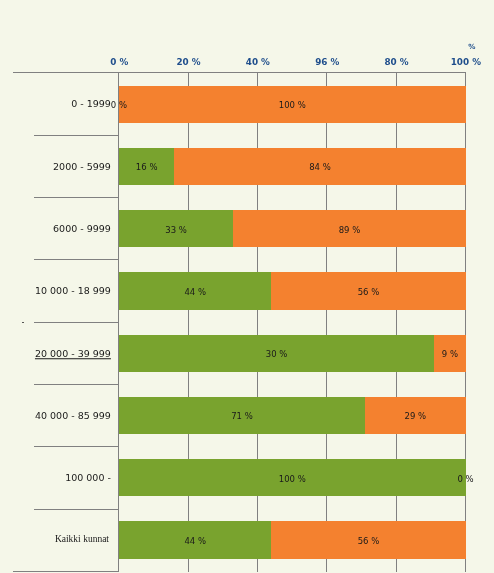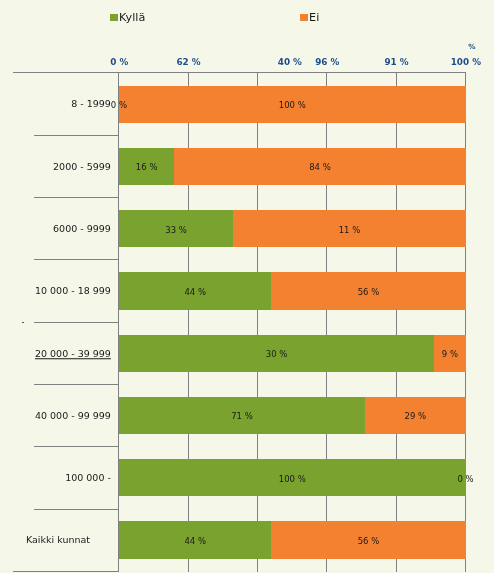--- a/index.html
+++ b/index.html
@@ -33,46 +33,36 @@
 
   
   .stray-mark{position:absolute;left:22px;top:321.5px;width:2.4px;height:1.8px;
               background:#3a3a3a;opacity:.85;}
 </style>
 </head>
 <body>
 
 <div id="chart">
 
-  <div class="legend">
-    <div class="legend-item k">
-      <span class="legend-swatch" id="sw0" style="background: rgb(121, 163, 46);"></span>
-      <span class="legend-label">Kyllä</span>
-    </div>
-    <div class="legend-item e">
-      <span class="legend-swatch" id="sw1" style="background: rgb(244, 129, 47);"></span>
-      <span class="legend-label">Ei</span>
-    </div>
-  </div>
 
   <div class="axis-title" id="axis-title" style="left: 468.3px; top: 42.6px;">%</div>
 
   <div id="plot">
       <div class="axis-line" style="left: 12.8px; top: 71.5px; width: 453.35px;"></div>
       <div class="axis-line" style="left: 12.8px; top: 570.5px; width: 106.15px;"></div>
       <div class="gridline" style="left: 118px; top: 71.5px; height: 500.2px;"></div>
       <div class="tick-label" style="left: 119.25px; top: 57.8px;">0 %</div>
       <div class="gridline" style="left: 188px; top: 71.5px; height: 500.2px;"></div>
-      <div class="tick-label" style="left: 188.57px; top: 57.8px;">62 %</div>
+      <div class="tick-label" style="left: 188.57px; top: 57.8px;">20 %</div>
       <div class="gridline" style="left: 257px; top: 71.5px; height: 500.2px;"></div>
-      <div class="tick-label" style="left: 257.89px; top: 57.8px; margin-left: 32px;">40 %</div>
+      <div class="tick-label" style="left: 257.89px; top: 57.8px;">40 %</div>
       <div class="gridline" style="left: 326px; top: 71.5px; height: 500.2px;"></div>
       <div class="tick-label" style="left: 327.21px; top: 57.8px;">96 %</div>
       <div class="gridline" style="left: 396px; top: 71.5px; height: 500.2px;"></div>
-      <div class="tick-label" style="left: 396.53px; top: 57.8px;">91 %</div>
+      <div class="tick-label" style="left: 396.53px; top: 57.8px;">80 %</div>
       <div class="gridline" style="left: 465px; top: 71.5px; height: 500.2px;"></div>
       <div class="tick-label" style="left: 465.85px; top: 57.8px;">100 %</div>
       <div class="bar" style="left: 118.95px; top: 85.5px; width: 346.6px; height: 37.2px; background: rgb(244, 129, 47);"></div>
       <div class="cat-sep" style="left: 33.8px; top: 135px; width: 85.15px;"></div>
       <div class="bar" style="left: 118.95px; top: 147.78px; width: 55.456px; height: 37.2px; background: rgb(121, 163, 46);"></div>
       <div class="bar" style="left: 174.406px; top: 147.78px; width: 291.144px; height: 37.2px; background: rgb(244, 129, 47);"></div>
       <div class="cat-sep" style="left: 33.8px; top: 197px; width: 85.15px;"></div>
       <div class="bar" style="left: 118.95px; top: 210.06px; width: 114.378px; height: 37.2px; background: rgb(121, 163, 46);"></div>
       <div class="bar" style="left: 233.328px; top: 210.06px; width: 232.222px; height: 37.2px; background: rgb(244, 129, 47);"></div>
       <div class="cat-sep" style="left: 33.8px; top: 259px; width: 85.15px;"></div>
@@ -84,38 +74,38 @@
       <div class="cat-sep" style="left: 33.8px; top: 384px; width: 85.15px;"></div>
       <div class="bar" style="left: 118.95px; top: 396.9px; width: 246.086px; height: 37.2px; background: rgb(121, 163, 46);"></div>
       <div class="bar" style="left: 365.036px; top: 396.9px; width: 100.514px; height: 37.2px; background: rgb(244, 129, 47);"></div>
       <div class="cat-sep" style="left: 33.8px; top: 446px; width: 85.15px;"></div>
       <div class="bar" style="left: 118.95px; top: 459.18px; width: 346.6px; height: 37.2px; background: rgb(121, 163, 46);"></div>
       <div class="cat-sep" style="left: 33.8px; top: 509px; width: 85.15px;"></div>
       <div class="bar" style="left: 118.95px; top: 521.46px; width: 152.504px; height: 37.2px; background: rgb(121, 163, 46);"></div>
       <div class="bar" style="left: 271.454px; top: 521.46px; width: 194.096px; height: 37.2px; background: rgb(244, 129, 47);"></div>
       <div class="bar-label" style="left: 118.95px; top: 105px;">0 %</div>
       <div class="bar-label" style="left: 292.25px; top: 105px;">100 %</div>
-      <div class="cat-label" style="right: 383.1px; top: 104.4px;">8 - 1999</div>
+      <div class="cat-label" style="right: 383.1px; top: 104.4px;">0 - 1999</div>
       <div class="bar-label" style="left: 146.678px; top: 167.28px;">16 %</div>
       <div class="bar-label" style="left: 319.978px; top: 167.28px;">84 %</div>
       <div class="cat-label" style="right: 383.1px; top: 166.68px;">2000 - 5999</div>
       <div class="bar-label" style="left: 176.139px; top: 229.56px;">33 %</div>
-      <div class="bar-label" style="left: 349.439px; top: 229.56px;">11 %</div>
+      <div class="bar-label" style="left: 349.439px; top: 229.56px;">89 %</div>
       <div class="cat-label" style="right: 383.1px; top: 228.96px;">6000 - 9999</div>
       <div class="bar-label" style="left: 195.202px; top: 291.84px;">44 %</div>
       <div class="bar-label" style="left: 368.502px; top: 291.84px;">56 %</div>
       <div class="cat-label" style="right: 383.1px; top: 291.24px;">10 000 - 18 999</div>
       <div class="bar-label" style="left: 276.653px; top: 354.12px;">30 %</div>
       <div class="bar-label" style="left: 449.953px; top: 354.12px;">9 %</div>
       <div class="cat-label" style="right: 383.1px; top: 353.52px; text-decoration: underline;">20 000 - 39 999</div>
       <div class="bar-label" style="left: 241.993px; top: 416.4px;">71 %</div>
       <div class="bar-label" style="left: 415.293px; top: 416.4px;">29 %</div>
-      <div class="cat-label" style="right: 383.1px; top: 415.8px;">40 000 - 99 999</div>
+      <div class="cat-label" style="right: 383.1px; top: 415.8px;">40 000 - 85 999</div>
       <div class="bar-label" style="left: 292.25px; top: 478.68px;">100 %</div>
       <div class="bar-label" style="left: 465.55px; top: 478.68px;">0 %</div>
       <div class="cat-label" style="right: 383.1px; top: 478.08px;">100 000 -</div>
       <div class="bar-label" style="left: 195.202px; top: 540.96px;">44 %</div>
       <div class="bar-label" style="left: 368.502px; top: 540.96px;">56 %</div>
-      <div class="cat-label" style="right: 404px; top: 540.36px;">Kaikki kunnat</div>
+      <div class="cat-label" style="right: 385px; top: 540.36px; font-family: Liberation Serif, serif;">Kaikki kunnat</div>
     </div>
 
   <div class="stray-mark"></div>
 </div>
 
 </body></html>

